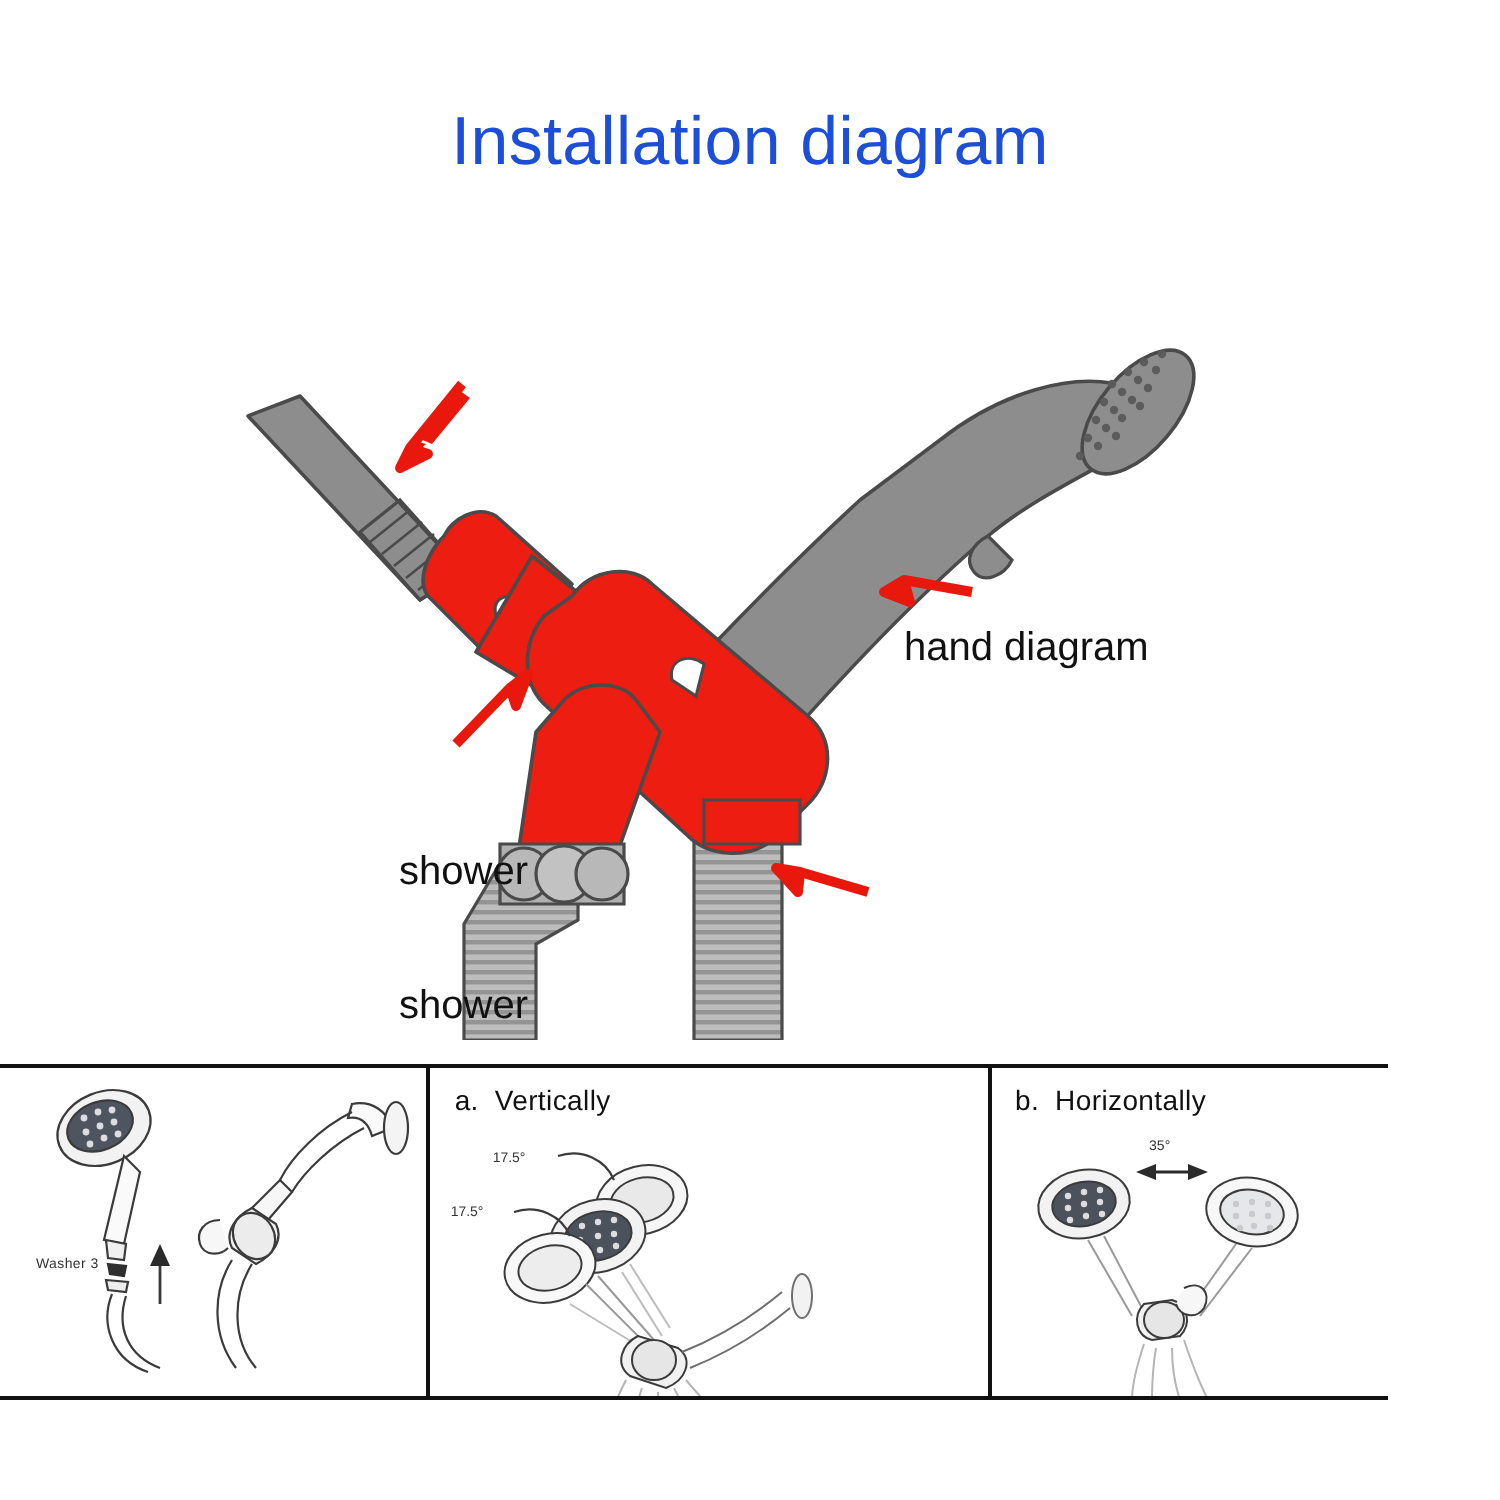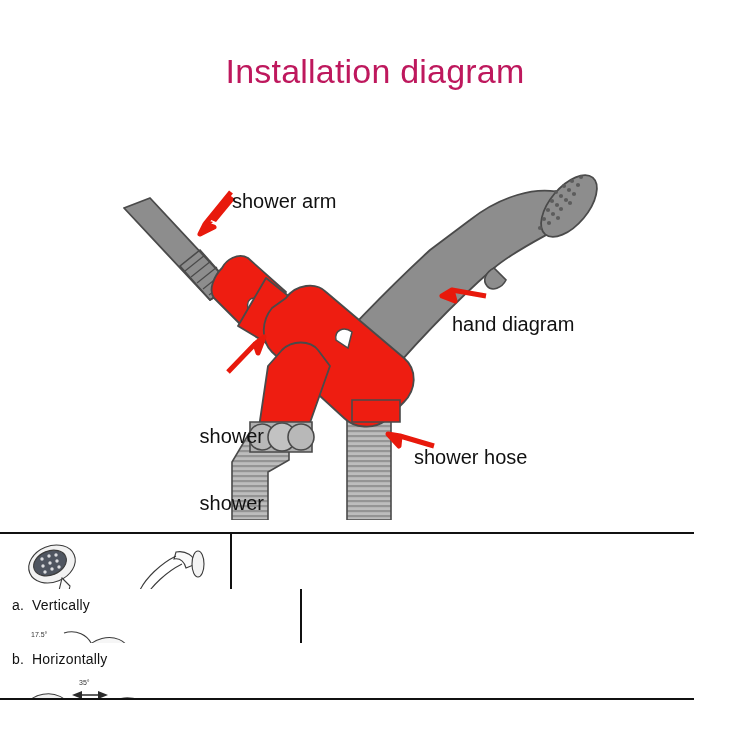--- a/index.html
+++ b/index.html
@@ -23,21 +23,21 @@
 
   
   .title {
     position: absolute;
     left: 0;
     top: 52px;
     width: 750px;
     text-align: center;
     font-size: 34px;
     font-weight: 400;
-    color: #be185d;
+    color: #1d4ed8;
     letter-spacing: 0.2px;
   }
 
   
   .stage {
     position: absolute;
     left: 0;
     top: 100px;
     width: 750px;
     height: 420px;
@@ -63,21 +63,20 @@
   .panels {
     position: absolute;
     left: 0;
     top: 532px;
     width: 694px;
     height: 168px;
     border-top: 2px solid #111;
     border-bottom: 2px solid #111;
     box-sizing: border-box;
     display: flex;
-    flex-direction: column;
   }
   .panel {
     position: relative;
     height: 100%;
     box-sizing: border-box;
     overflow: hidden;
   }
   .panel-a { width: 232px; border-right: 2px solid #111; }
   .panel-b { width: 302px; border-right: 2px solid #111; }
   .panel-c { width: 214px; }
@@ -230,30 +229,28 @@
           <path d="M228,272 L255,244 M255,244 L264,237 L258,253 Z" fill="#e8190c" stroke="#e8190c" stroke-width="5" stroke-linejoin="round"></path>
         </g>
 
         <g>
           <path d="M434,346 L400,336 M400,336 L388,334 L399,346 Z" fill="#e8190c" stroke="#e8190c" stroke-width="5" stroke-linejoin="round"></path>
         </g>
       </g>
     </svg>
   </div>
 
-  <div class="callout" id="label-shower-arm">shower arm</div>
 
   <div class="callout" id="label-hand-shower">hand diagram</div>
 
   <div class="callout two-line" id="label-shower-adapter">
     <div>shower</div>
     <div>shower</div>
   </div>
 
-  <div class="callout" id="label-shower-hose">shower hose</div>
 
   <div class="panels">
 
     <div class="panel panel-a">
       <svg width="232" height="164" viewBox="0 0 232 164">
         <g stroke="#3b3b3b" fill="none" stroke-width="1.1">
 
           <ellipse cx="52" cy="30" rx="24" ry="18" transform="rotate(-22 52 30)" fill="#f2f2f2"></ellipse>
           <ellipse cx="50" cy="29" rx="17" ry="12" transform="rotate(-22 50 29)" fill="#4f5560"></ellipse>
           <g fill="#dcdde0" stroke="none">

